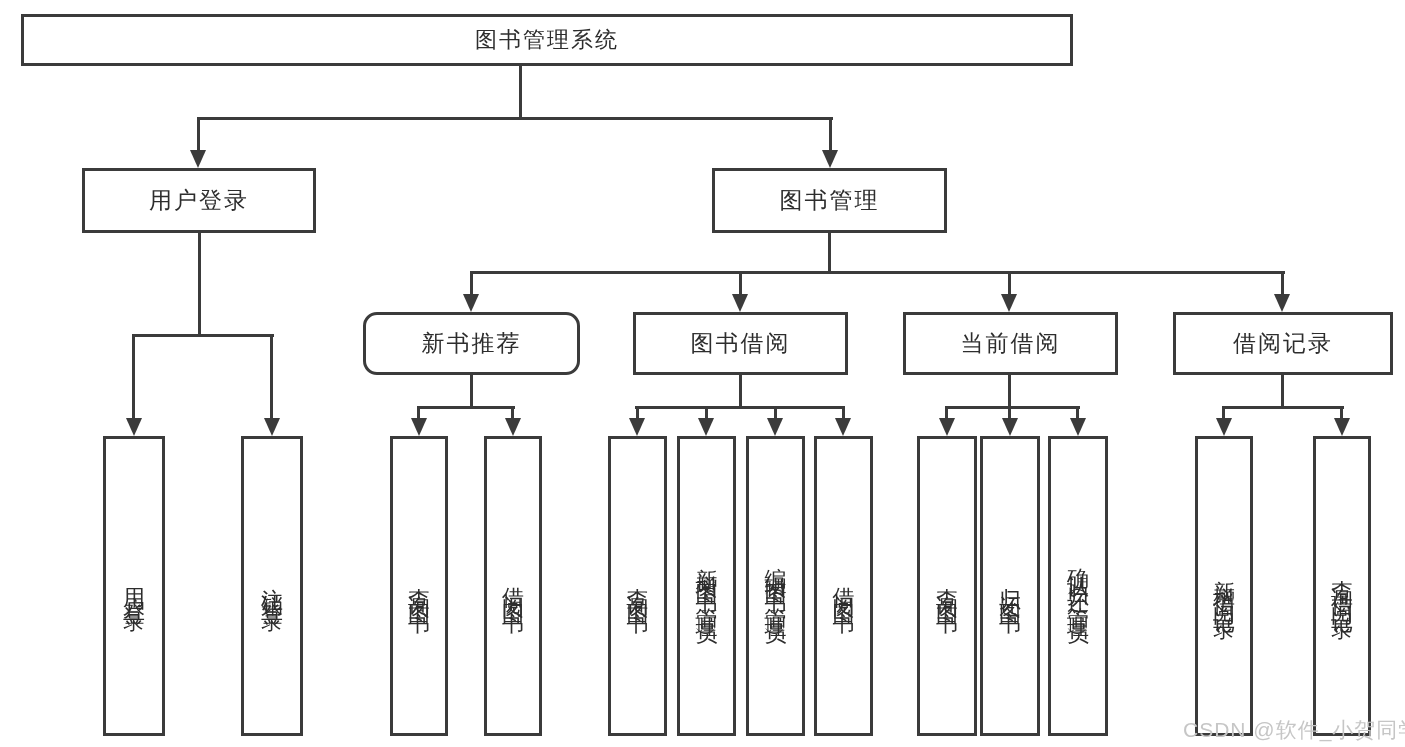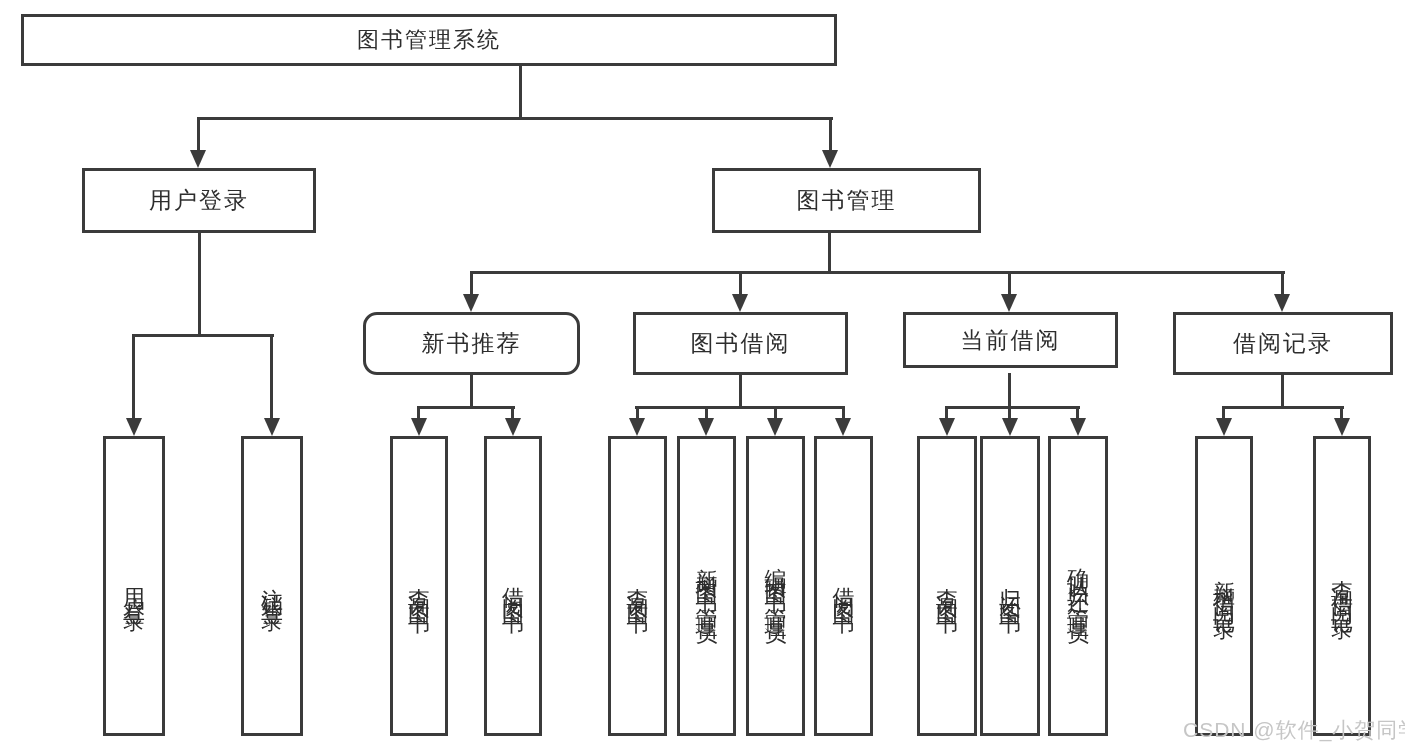--- a/index.html
+++ b/index.html
@@ -52,31 +52,31 @@
     position:absolute;left:1183px;top:716px;
     font-size:21px;color:var(--watermark);
     letter-spacing:1px;white-space:nowrap;z-index:10;
   }
 </style>
 </head>
 <body>
 
 <div class="canvas">
 
-  <div class="hbox root" style="left:21px;top:14px;width:816px;height:52px;">图书管理系统</div>
+  <div class="hbox root" style="left:21px;top:14px;width:1052px;height:52px;">图书管理系统</div>
 
   <div class="vline" style="left:519px;top:64px;height:54px;"></div>
   <div class="hline" style="left:197px;top:117px;width:636px;"></div>
   <div class="vline" style="left:197px;top:117px;height:35px;"></div>
   <div class="arrow" style="left:190px;top:150px;"></div>
   <div class="vline" style="left:829px;top:117px;height:35px;"></div>
   <div class="arrow" style="left:822px;top:150px;"></div>
 
   <div class="hbox" style="left:82px;top:168px;width:234px;height:65px;">用户登录</div>
-  <div class="hbox" style="left:712px;top:168px;width:269px;height:65px;">图书管理</div>
+  <div class="hbox" style="left:712px;top:168px;width:235px;height:65px;">图书管理</div>
 
   <div class="vline" style="left:198px;top:231px;height:105px;"></div>
   <div class="hline" style="left:132px;top:334px;width:142px;"></div>
   <div class="vline" style="left:132px;top:334px;height:86px;"></div>
   <div class="arrow" style="left:126px;top:418px;"></div>
   <div class="vline" style="left:270px;top:334px;height:86px;"></div>
   <div class="arrow" style="left:264px;top:418px;"></div>
 
   <div class="vline" style="left:828px;top:231px;height:42px;"></div>
   <div class="hline" style="left:470px;top:271px;width:815px;"></div>
@@ -84,21 +84,21 @@
   <div class="arrow" style="left:463px;top:294px;"></div>
   <div class="vline" style="left:739px;top:271px;height:25px;"></div>
   <div class="arrow" style="left:732px;top:294px;"></div>
   <div class="vline" style="left:1008px;top:271px;height:25px;"></div>
   <div class="arrow" style="left:1001px;top:294px;"></div>
   <div class="vline" style="left:1281px;top:271px;height:25px;"></div>
   <div class="arrow" style="left:1274px;top:294px;"></div>
 
   <div class="hbox" style="left:363px;top:312px;width:217px;height:63px;border-radius:14px;">新书推荐</div>
   <div class="hbox" style="left:633px;top:312px;width:215px;height:63px;">图书借阅</div>
-  <div class="hbox" style="left:903px;top:312px;width:215px;height:56px;">当前借阅</div>
+  <div class="hbox" style="left:903px;top:312px;width:215px;height:63px;">当前借阅</div>
   <div class="hbox" style="left:1173px;top:312px;width:220px;height:63px;">借阅记录</div>
 
   <div class="vline" style="left:470px;top:373px;height:35px;"></div>
   <div class="hline" style="left:417px;top:406px;width:98px;"></div>
   <div class="vline" style="left:417px;top:406px;height:14px;"></div>
   <div class="arrow" style="left:411px;top:418px;"></div>
   <div class="vline" style="left:511px;top:406px;height:14px;"></div>
   <div class="arrow" style="left:505px;top:418px;"></div>
 
   <div class="vline" style="left:739px;top:373px;height:35px;"></div>

